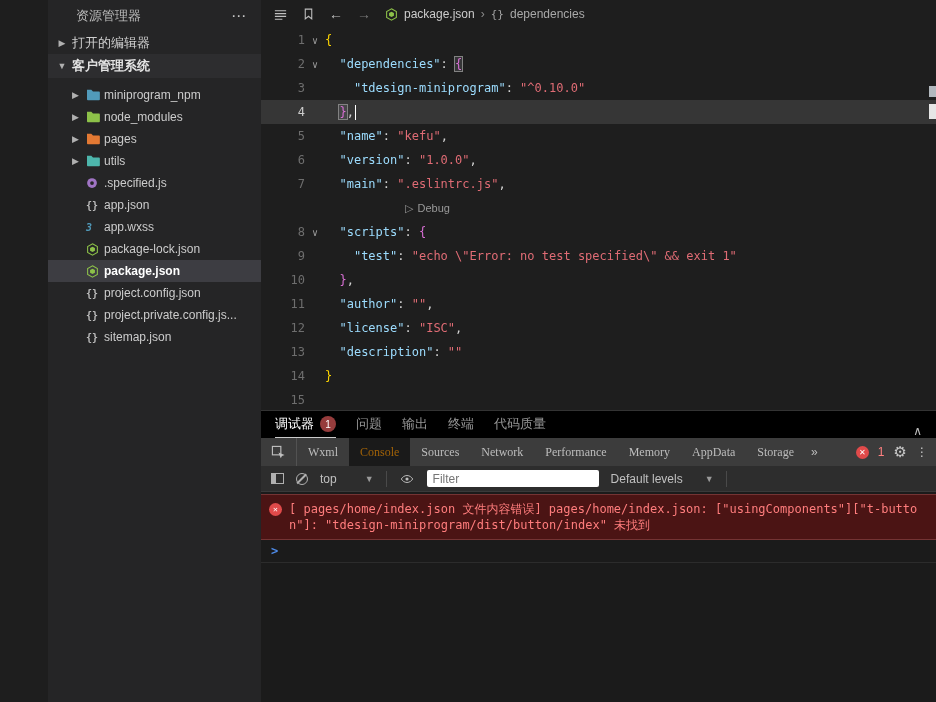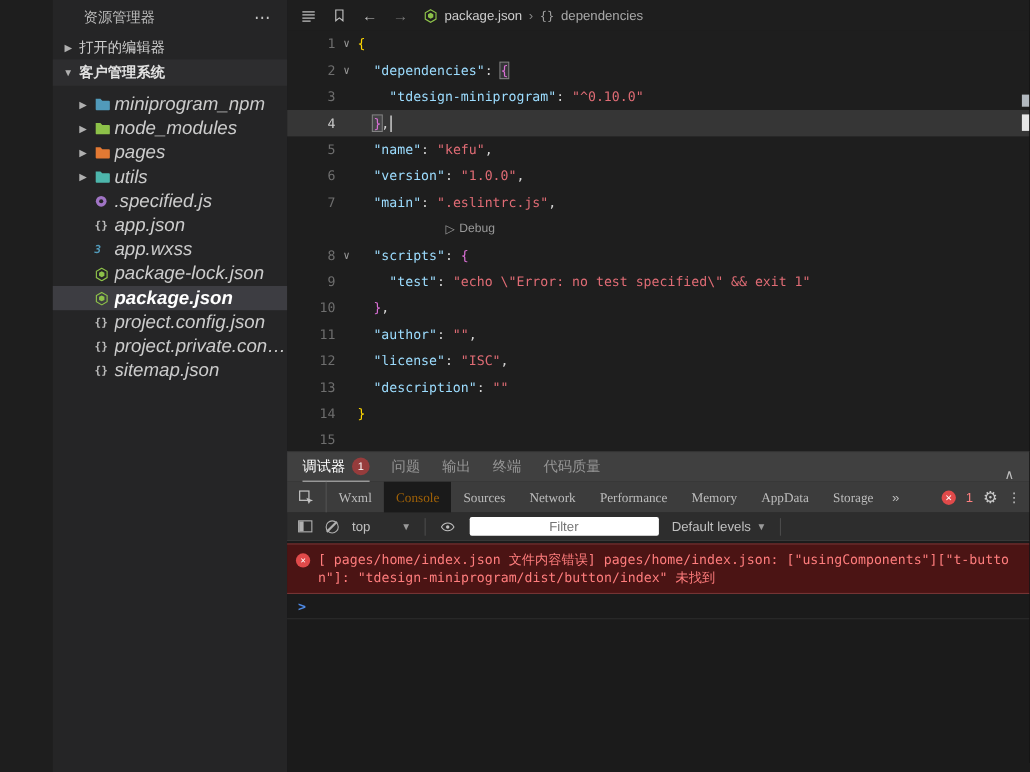--- a/index.html
+++ b/index.html
@@ -13,21 +13,21 @@
   .sb-more { color:#c5c5c5; font-size:15px; letter-spacing:1px; cursor:pointer; }
   .sb-row { height:22px; display:flex; align-items:center; gap:4px; padding-left:8px; color:#cfcfcf; }
   .sb-section { height:24px; display:flex; align-items:center; gap:4px; padding-left:8px; font-weight:bold; background:#2d2d2f; color:#e3e3e3; }
   .chev { width:12px; text-align:center; color:#b0b0b0; font-size:9px; flex:none; }
   .file-tree { margin-top:6px; }
   .tree-item { height:22px; display:flex; align-items:center; padding-left:24px; cursor:pointer; color:#cccccc; }
   .tree-item.selected { background:#3d3d42; color:#ffffff; font-weight:bold; }
   .tree-chev { width:14px; flex:none; color:#b0b0b0; font-size:9px; }
   .ficon { width:18px; flex:none; display:flex; align-items:center; }
   .txticon { width:18px; flex:none; font-family:"DejaVu Sans Mono",monospace; font-size:10px; font-weight:bold; }
-  .tree-label { white-space:nowrap; overflow:hidden; text-overflow:ellipsis; font-size:17px;font-style:italic; }
+  .tree-label { white-space:nowrap; overflow:hidden; text-overflow:ellipsis; font-size:12px; }
 
   
   .main { flex:1; display:flex; flex-direction:column; min-width:0; }
 
   
   .topbar { height:28px; display:flex; align-items:center; gap:14px; padding:0 12px; color:#c0c0c0; background:#1e1e1e; }
   .tb-icon { display:flex; align-items:center; cursor:pointer; }
   .arrow { font-size:14px; }
   .arrow.fwd { color:#7a7a7a; }
   .breadcrumb { display:flex; align-items:center; gap:6px; font-size:12px; color:#cccccc; }
@@ -46,21 +46,21 @@
   .code { white-space:pre; display:flex; align-items:center; }
   .c-p { color:#d4d4d4; } .c-k { color:#9cdcfe; } .c-s { color:#e06c75; }
   .c-b1 { color:#ffd700; } .c-b2 { color:#da70d6; }
   .bx { outline:1px solid #828282; background:rgba(96,96,104,.35); }
   .cursor { width:1.5px; height:15px; background:#ffffff; margin-left:1px; }
   .codelens { padding-left:80px; color:#999999; font-size:11px; font-family:"Liberation Sans",sans-serif; cursor:pointer; display:flex; gap:4px; align-items:center; }
   .ruler-mark { position:absolute; right:0; top:58px; width:7px; height:11px; background:#cdd3da; opacity:.85; }
 
   
   .panel { flex:1; display:flex; flex-direction:column; min-height:0; }
-  .panel-tabs { height:28px; background:#404040; border-top:1px solid #333; display:flex; align-items:flex-end; gap:20px; padding:0 14px; font-size:13px; color:#969696; }
+  .panel-tabs { height:28px; background:#000000; border-top:1px solid #333; display:flex; align-items:flex-end; gap:20px; padding:0 14px; font-size:13px; color:#969696; }
   .ptab { display:flex; align-items:center; gap:6px; height:100%; cursor:pointer; border-bottom:1px solid transparent; }
   .ptab.active { color:#ffffff; border-bottom-color:#cccccc; }
   .badge { min-width:16px; height:16px; border-radius:8px; background:#963c3c; color:#fff; font-size:10px; display:flex; align-items:center; justify-content:center; padding:0 3px; }
   .collapse { margin-left:auto; color:#bdbdbd; font-size:12px; cursor:pointer; }
 
   .devtools-tabs { height:28px; background:#3c3c3c; display:flex; align-items:stretch; color:#bdbdbd; font-size:12px; }
   .picker { width:36px; display:flex; align-items:center; justify-content:center; border-right:1px solid #525252; cursor:pointer; }
   .dtab { padding:0 11px; display:flex; align-items:center; cursor:pointer; white-space:nowrap;font-family:Liberation Serif, serif; }
   .dtab.active { background:#1a1a1a; color:#a16207; }
   .dt-overflow { display:flex; align-items:center; padding:0 6px; color:#bdbdbd; cursor:pointer; }
@@ -71,23 +71,23 @@
   .kebab { color:#c8c8c8; cursor:pointer; }
 
   .console-toolbar { height:26px; background:#2d2d2d; border-bottom:1px solid #3a3a3a; display:flex; align-items:center; gap:12px; padding:0 10px; color:#c0c0c0; font-size:12px; }
   .icon-panel { width:13px; height:11px; border:1px solid #b0b0b0; position:relative; cursor:pointer; }
   .icon-panel::after { content:''; position:absolute; left:0; top:0; width:4px; height:100%; background:#b0b0b0; }
   .icon-clear { width:12px; height:12px; border:1.5px solid #b0b0b0; border-radius:50%; position:relative; cursor:pointer; }
   .icon-clear::after { content:''; position:absolute; left:-2px; top:4px; width:13px; height:1.5px; background:#b0b0b0; transform:rotate(-45deg); }
   .ctx-select { display:flex; align-items:center; gap:28px; cursor:pointer; }
   .caret { font-size:9px; color:#9a9a9a; }
   .vdiv { width:1px; height:16px; background:#4a4a4a; }
-  .filter-input { width:172px; height:17px; background:#ffffff; border:none; border-radius:2px; font-size:12px; color:#333; padding:0 6px; outline:none;text-align:center; }
+  .filter-input { width:172px; height:17px; background:#ffffff; border:none; border-radius:2px; font-size:12px; color:#333; padding:0 6px; outline:none; }
   .filter-input::placeholder { color:#757575; }
-  .levels { display:flex; align-items:center; gap:5px; cursor:pointer; }
+  .levels { display:flex; align-items:center; gap:22px; cursor:pointer; }
 
   .console-body { flex:1; background:#1b1b1b; display:flex; flex-direction:column; min-height:0; }
   .console-error { margin-top:2px; background:#4b1414; border-top:1px solid #743434; border-bottom:1px solid #743434; color:#ff7d7d; font-family:"DejaVu Sans Mono",monospace; font-size:12px; line-height:16px; padding:6px 10px 6px 28px; position:relative; }
   .console-error .err-circle { position:absolute; left:8px; top:8px; }
   .err-line { white-space:pre-wrap; word-break:break-all; }
   .console-prompt { display:flex; align-items:center; gap:8px; padding:4px 10px; border-bottom:1px solid #2c2c2c; font-family:"DejaVu Sans Mono",monospace; font-size:12px; color:#d4d4d4; }
   .prompt-chev { color:#4e8ae6; font-weight:bold; }
   .console-rest { flex:1; }
 </style>
 </head>

